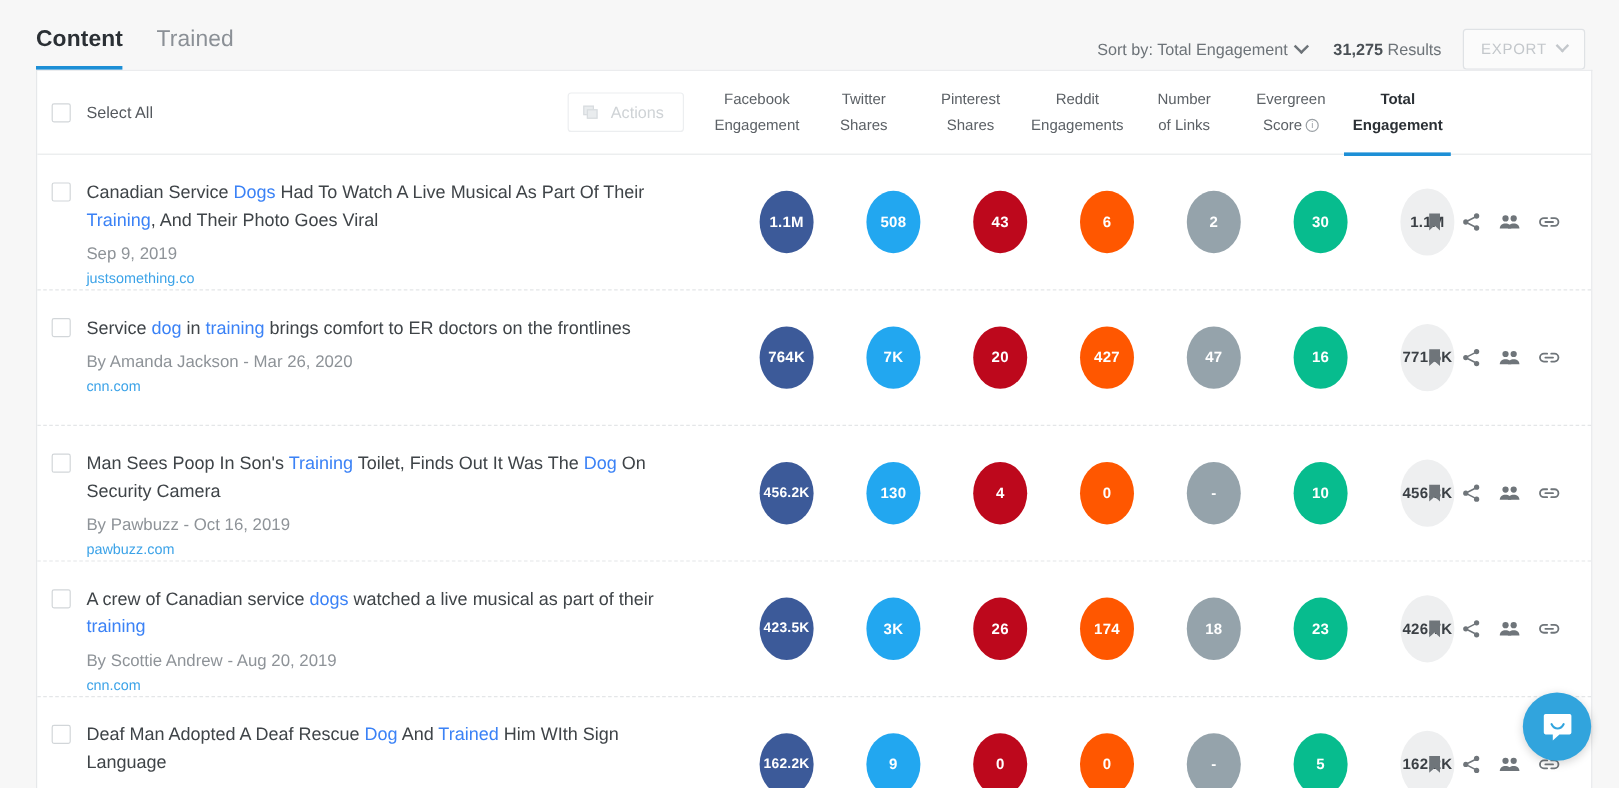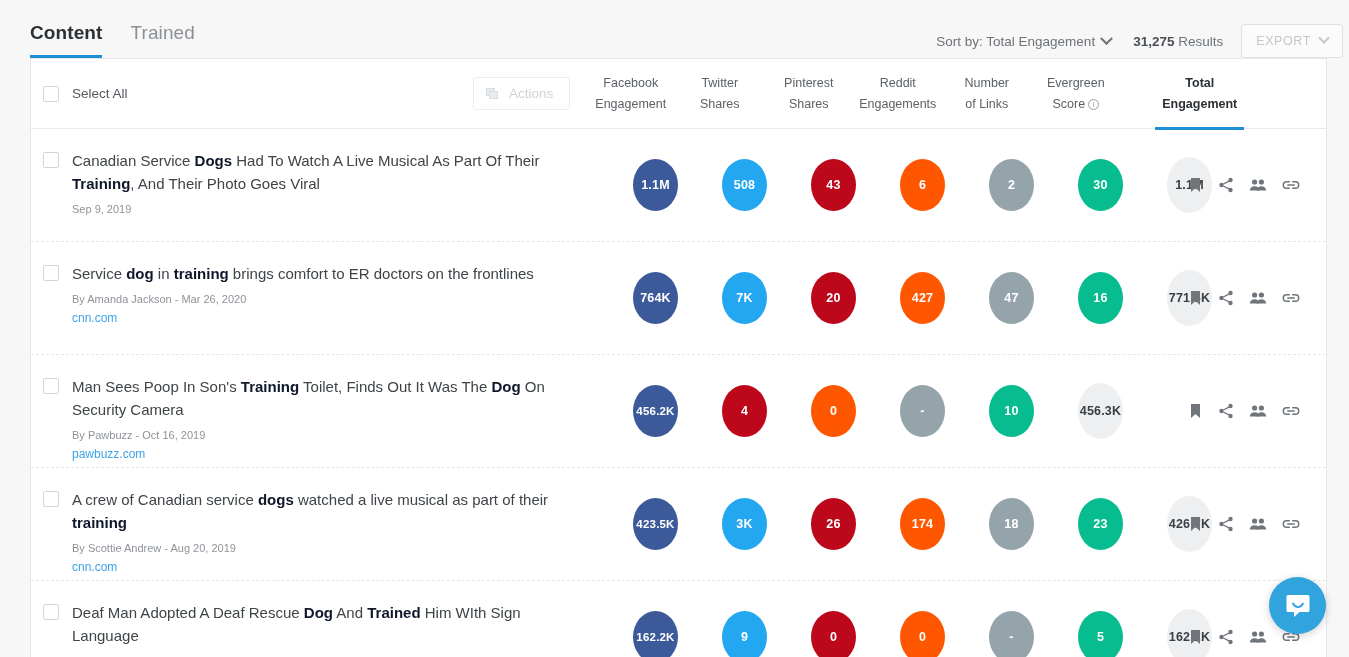--- a/index.html
+++ b/index.html
@@ -41,21 +41,21 @@
   .tab.active:after {
     content: "";
     position: absolute;
     left: 0; right: 0; bottom: 0;
     height: 3px;
     background: #1d8fd6;
   }
 
   .topright {
     position: absolute;
-    right: 6px;
+    right: 28px;
     top: 24px;
     display: flex;
     align-items: center;
     gap: 0;
   }
   .sortby {
     display: flex;
     align-items: center;
     font-size: 13.5px;
     color: #6d7378;
@@ -166,21 +166,21 @@
     text-align: center;
     font-size: 12.5px;
     color: #5c6166;
     line-height: 21px;
     display: flex;
     flex-direction: column;
     justify-content: center;
     position: relative;
     cursor: pointer;
   }
-  .th.sorted { color: #2b3035; font-weight: bold; margin-left: 35px; }
+  .th.sorted { color: #2b3035; font-weight: bold; }
   .th.sorted:after {
     content: "";
     position: absolute;
     left: 0; right: 0; bottom: -1px;
     height: 3px;
     background: #1d8fd6;
   }
   .info-i {
     display: inline-block;
     width: 11px; height: 11px;
@@ -213,23 +213,23 @@
     height: 113px;
   }
   .row-left .cbox { margin-top: 3px; }
   .r-text { margin-left: 13px; padding-right: 6px; }
   .r-title {
     font-size: 15px;
     color: #3f4448;
     line-height: 23px;
     cursor: pointer;
   }
-  .r-title b { color: #0f172a; font-weight: bold; }
+  .r-title b { color: #3b82f6; font-weight: normal; }
   .r-meta {
-    font-size: 11px;
+    font-size: 14px;
     color: #8e9398;
     margin-top: 8px;
   }
   .r-domain {
     font-size: 12px;
     color: #3ca3e8;
     margin-top: 6px;
     cursor: pointer;
   }
 
@@ -362,20 +362,21 @@
     </div>
   </div>
 
   <div id="rows">
       <div class="row">
         <div class="row-left">
           <div class="cbox"></div>
           <div class="r-text">
             <div class="r-title">Canadian Service <b>Dogs</b> Had To Watch A Live Musical As Part Of Their <b>Training</b>, And Their Photo Goes Viral</div>
             <div class="r-meta">Sep 9, 2019</div>
+            <div class="r-domain">justsomething.co</div>
           </div>
         </div>
         <div class="metrics">
           <div class="mcell">
             <div class="bubble" style="background:#3c5a99">1.1M</div>
           </div>
           <div class="mcell">
             <div class="bubble" style="background:#22a7f0">508</div>
           </div>
           <div class="mcell">
@@ -491,20 +492,23 @@
             <div class="r-title">Man Sees Poop In Son's <b>Training</b> Toilet, Finds Out It Was The <b>Dog</b> On Security Camera</div>
             <div class="r-meta">By Pawbuzz - Oct 16, 2019</div>
             <div class="r-domain">pawbuzz.com</div>
           </div>
         </div>
         <div class="metrics">
           <div class="mcell">
             <div class="bubble small" style="background:#3c5a99">456.2K</div>
           </div>
           <div class="mcell">
+            <div class="bubble" style="background:#22a7f0">130</div>
+          </div>
+          <div class="mcell">
             <div class="bubble" style="background:#bd081c">4</div>
           </div>
           <div class="mcell">
             <div class="bubble" style="background:#ff5700">0</div>
           </div>
           <div class="mcell">
             <div class="bubble" style="background:#95a3ab">-</div>
           </div>
           <div class="mcell">
             <div class="bubble" style="background:#07bc8e">10</div>

